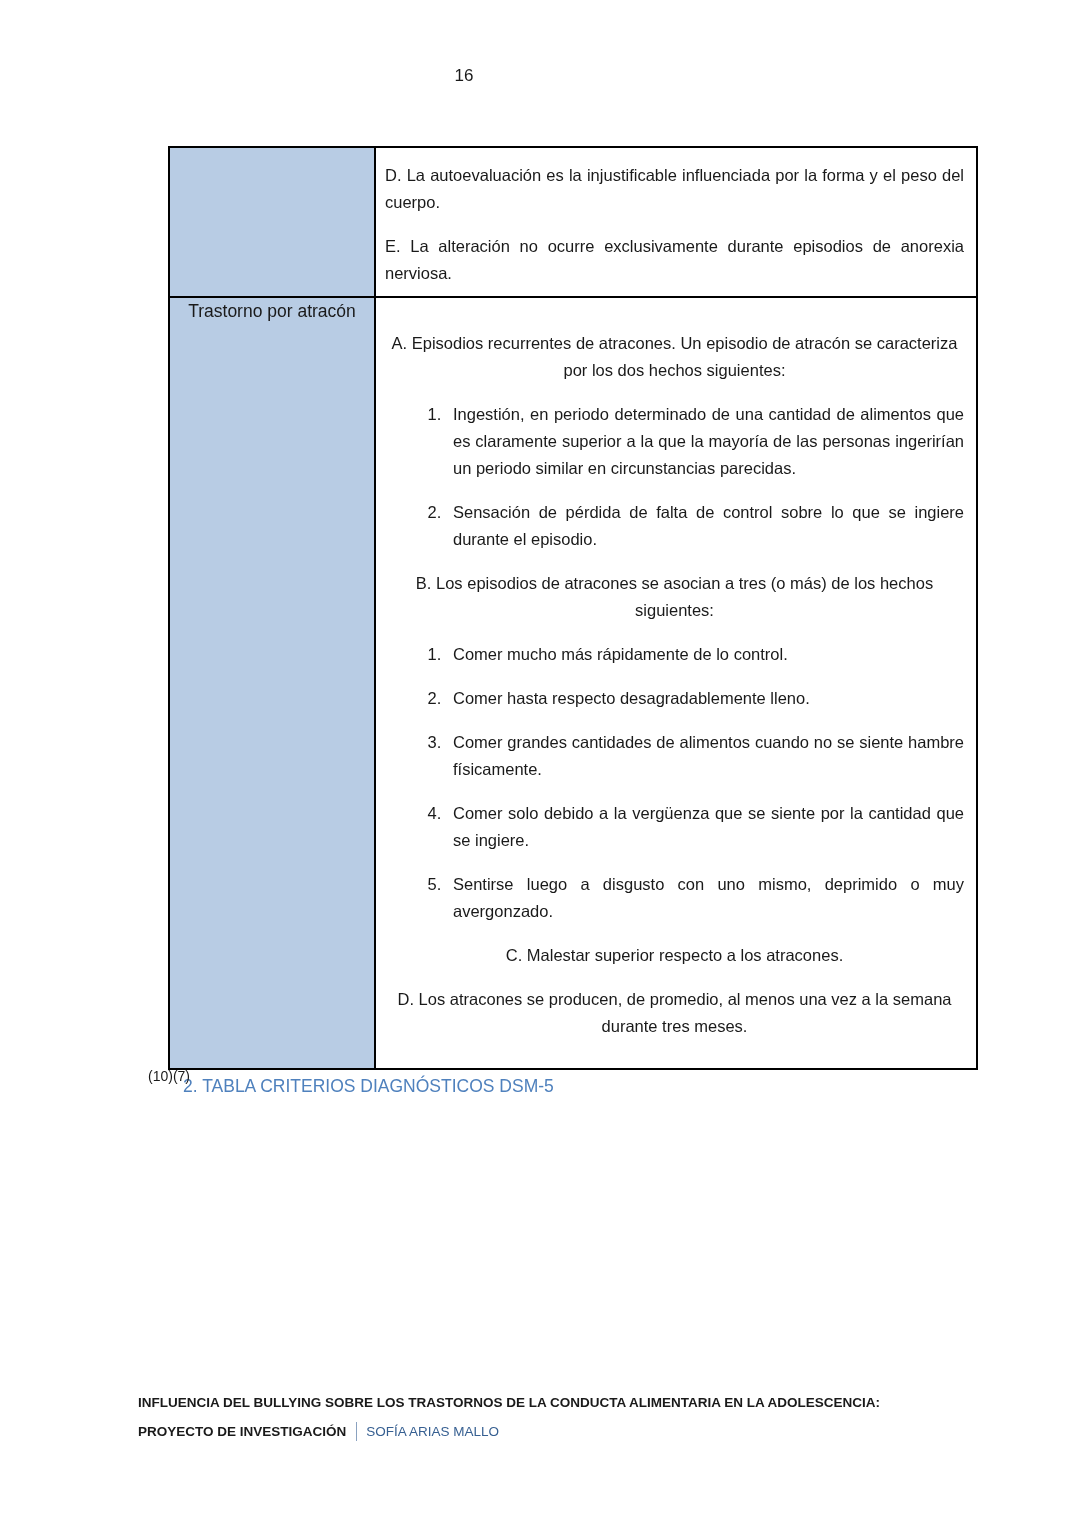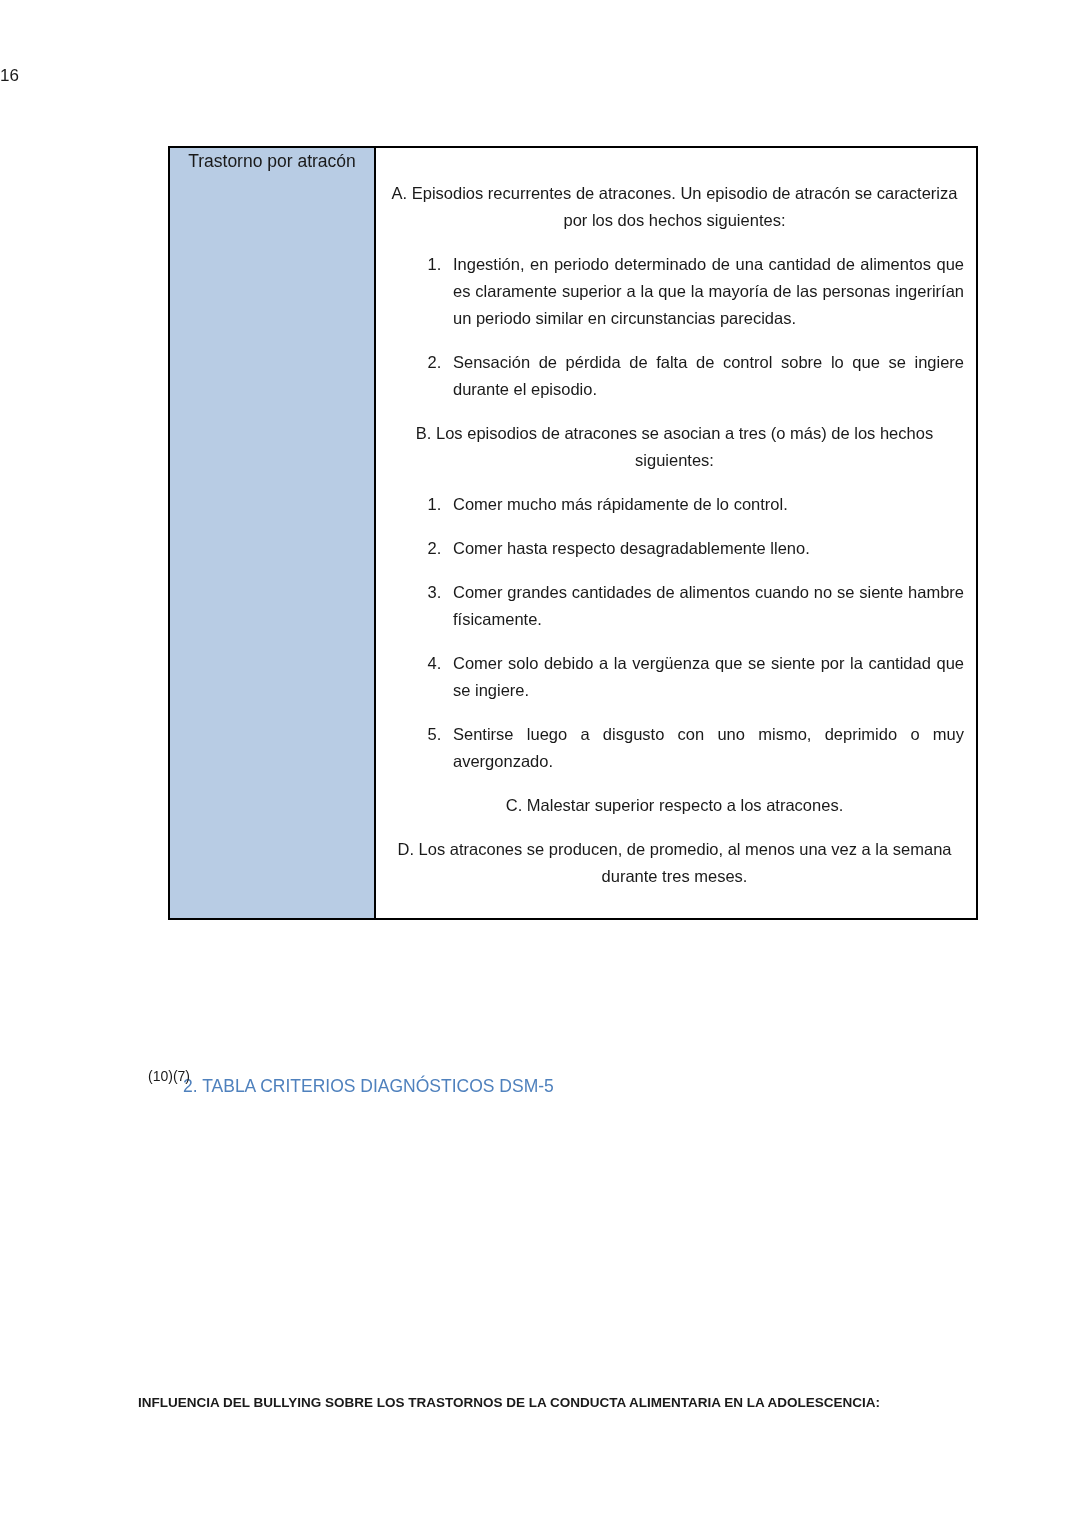--- a/index.html
+++ b/index.html
@@ -9,21 +9,21 @@
     --table-border:#000000;
     --text:#1a1a1a;
   }
   html,body{margin:0;padding:0;}
   body{
     width:1080px;height:1526px;position:relative;background:#ffffff;
     font-family:"Liberation Sans", sans-serif;color:var(--text);
     overflow:hidden;
   }
   .page-number{
-    position:absolute;top:66px;left:0;width:928px;
+    position:absolute;top:66px;left:0;width:928px;text-align:center;
     font-size:17px;
   }
   table.dsm{
     position:absolute;left:168px;top:146px;width:810px;
     border-collapse:collapse;table-layout:fixed;
   }
   table.dsm td{
     border:2px solid var(--table-border);
     vertical-align:top;
   }
@@ -66,20 +66,27 @@
   }
   .footer-author{color:var(--footer-name-blue);}
 </style>
 </head>
 <body>
 
 <div class="page-number">16</div>
 
 <table class="dsm">
   <tbody>
+      <tr class="row1">
+    <td class="label-cell"></td>
+    <td class="content-cell">
+      <p class="block">D. La autoevaluación es la injustificable influenciada por la forma y el peso del cuerpo.</p>
+      <p class="block">E. La alteración no ocurre exclusivamente durante episodios de anorexia nerviosa.</p>
+    </td>
+  </tr>
   <tr class="row2">
     <td class="label-cell">Trastorno por atracón</td>
     <td class="content-cell">
       <p class="block">A. Episodios recurrentes de atracones. Un episodio de atracón se caracteriza por los dos hechos siguientes:</p>
       <div class="block li">
         <span class="num">1.</span>
         <span class="litext">Ingestión, en periodo determinado de una cantidad de alimentos que es claramente superior a la que la mayoría de las personas ingerirían un periodo similar en circunstancias parecidas.</span>
       </div>
       <div class="block li">
         <span class="num">2.</span>
@@ -112,13 +119,18 @@
   </tr>
 </tbody>
   </table>
 
 <div class="caption">2. TABLA CRITERIOS DIAGNÓSTICOS DSM-5</div>
 
 <div class="refs">(10)(7)</div>
 
 <div class="footer">
   <div class="footer-title">INFLUENCIA DEL BULLYING SOBRE LOS TRASTORNOS DE LA CONDUCTA ALIMENTARIA EN LA ADOLESCENCIA:</div>
+  <div class="footer-line2">
+    <span class="footer-subtitle">PROYECTO DE INVESTIGACIÓN</span>
+    <span class="footer-sep"></span>
+    <span class="footer-author">SOFÍA ARIAS MALLO</span>
+  </div>
 </div>
 
 </body></html>

